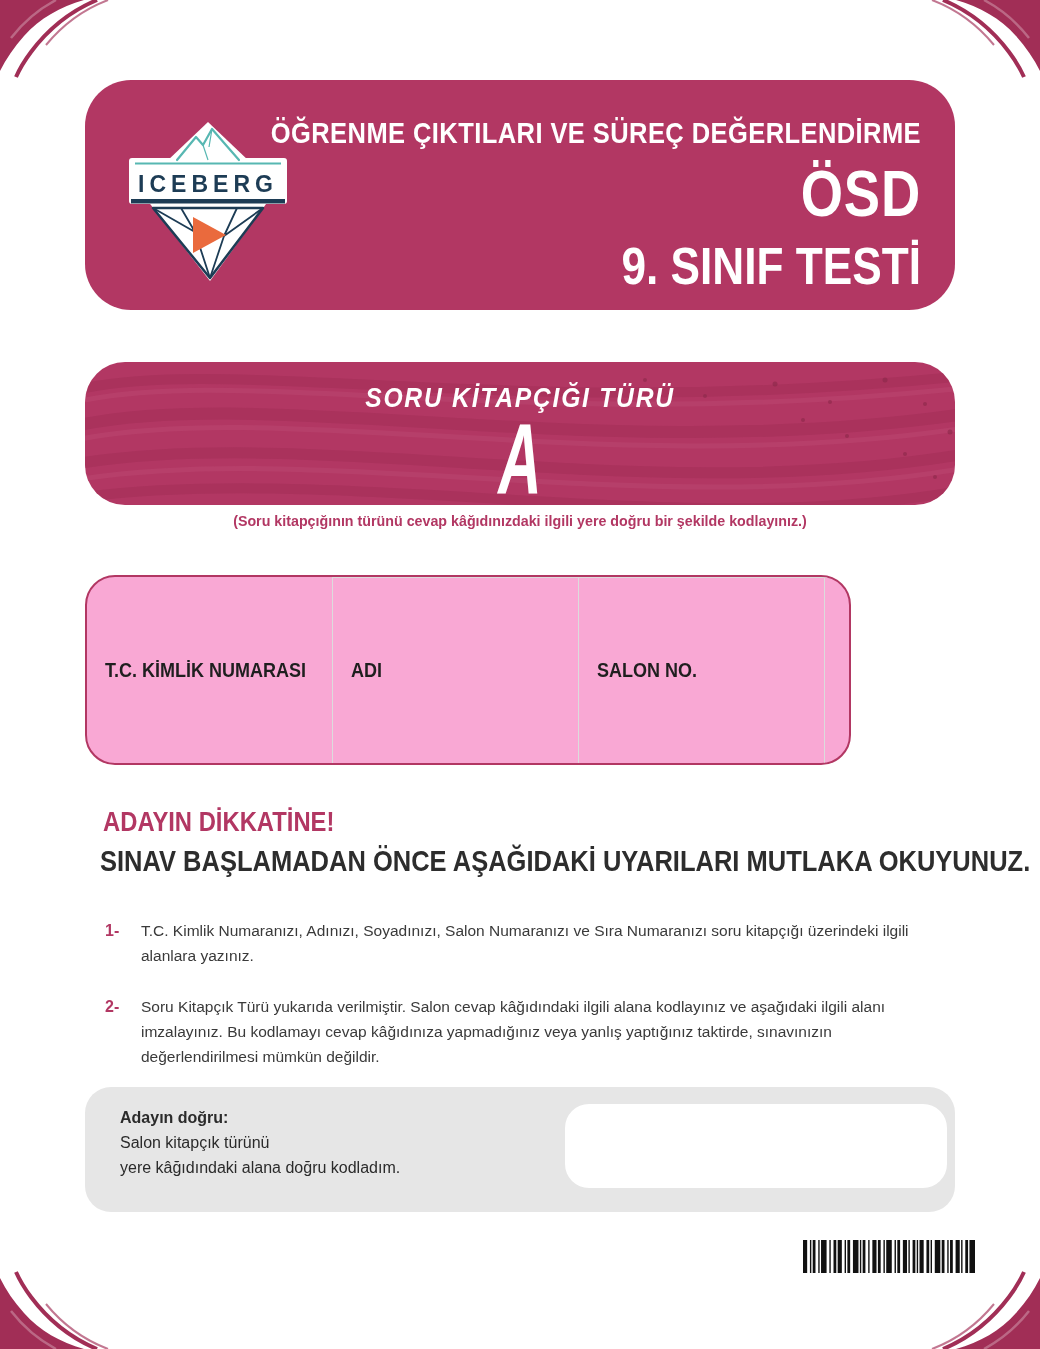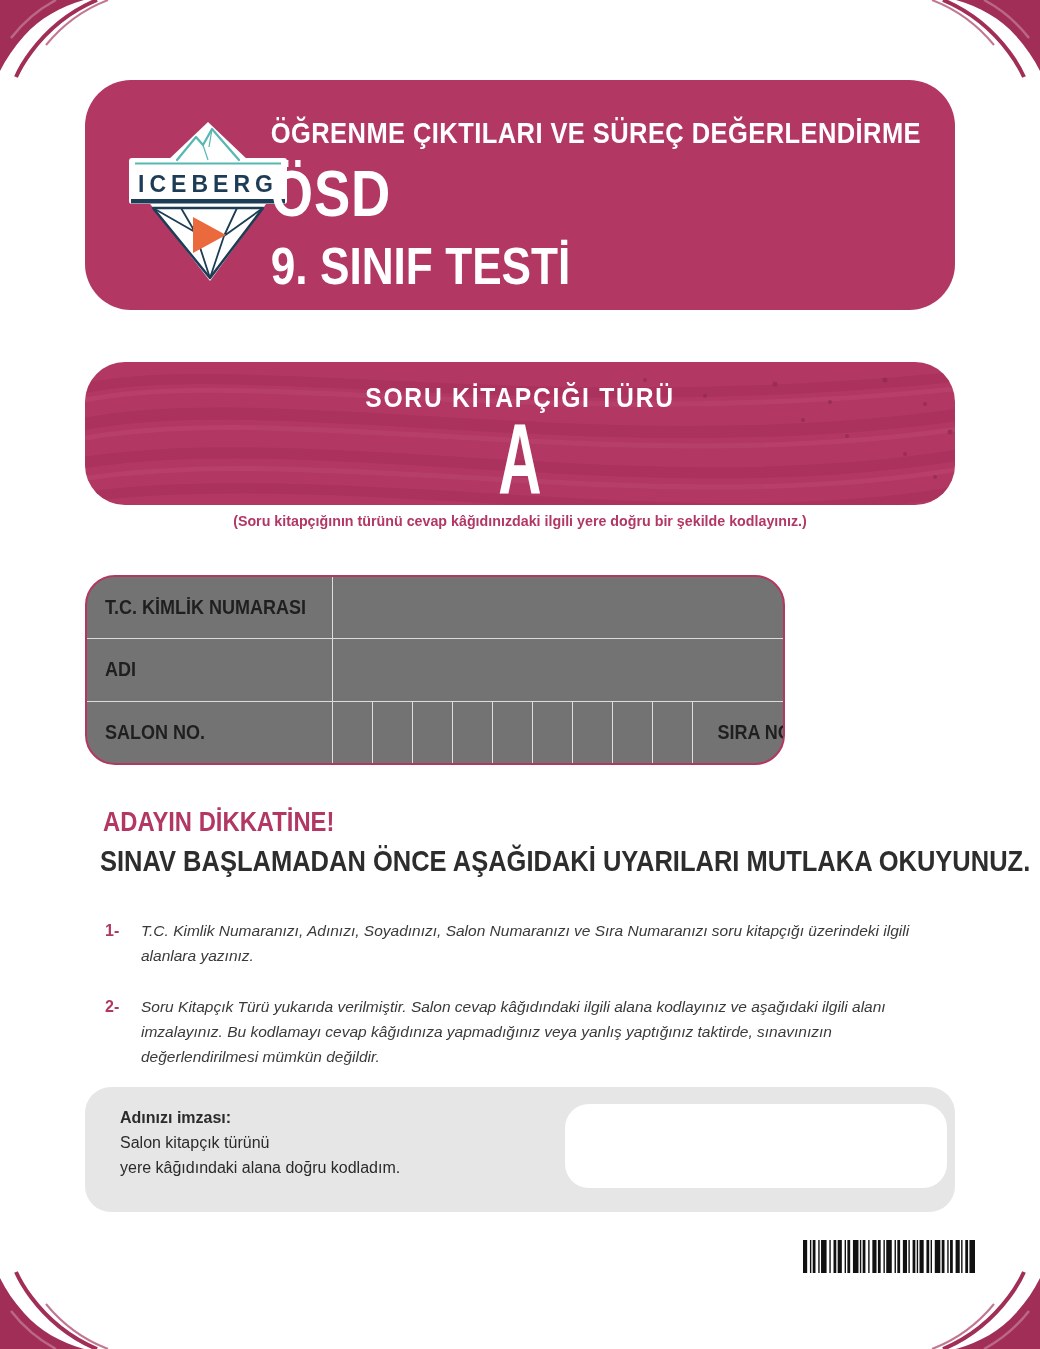--- a/index.html
+++ b/index.html
@@ -18,44 +18,44 @@
   
   .corner{position:absolute;width:110px;height:80px;pointer-events:none;}
   #corner-tl{left:0;top:0;}
   #corner-tr{right:0;top:0;transform:scaleX(-1);}
   #corner-bl{left:0;bottom:0;transform:scaleY(-1);}
   #corner-br{right:0;bottom:0;transform:scale(-1,-1);}
 
   
   .card{position:absolute;left:85px;width:870px;background:var(--primary);}
   #header-card{top:80px;height:230px;border-radius:46px;}
-  #header-text{position:absolute;right:34px;top:36px;color:#fff;}
+  #header-text{position:absolute;right:34px;top:36px;text-align:right;color:#fff;}
   .ht1{font-size:30px;font-weight:bold;letter-spacing:.5px;white-space:nowrap;
        transform:scaleX(.85);transform-origin:100% 50%;}
   .ht2{font-size:64px;font-weight:bold;line-height:1;margin-top:12px;letter-spacing:1px;
        transform:scaleX(.85);transform-origin:100% 50%;}
   .ht3{font-size:52px;font-weight:bold;line-height:1;margin-top:14px;white-space:nowrap;
        transform:scaleX(.85);transform-origin:100% 50%;}
   #logo{position:absolute;left:38px;top:40px;}
 
   
-  #soru-card{top:362px;height:143px;border-radius:40px;overflow:hidden;}
+  #soru-card{top:362px;height:143px;border-radius:40px;overflow:hidden;font-style:italic;}
   #soru-waves{position:absolute;left:0;top:0;width:100%;height:100%;}
   #soru-title{position:relative;text-align:center;color:#fff;font-weight:bold;font-size:28px;
        letter-spacing:2px;margin-top:20px;transform:scaleX(.88);}
   #soru-type{position:relative;text-align:center;color:#fff;font-weight:bold;font-size:100px;
        line-height:82px;margin-top:4px;transform:scaleX(.6);}
 
   #caption{position:absolute;top:512px;left:0;width:100%;text-align:center;color:var(--primary);
        font-size:15.5px;font-weight:bold;transform:scaleX(.92);}
 
   
-  #form-table{position:absolute;left:85px;top:575px;width:700px;height:190px;background:#737373;
+  #form-table{position:absolute;left:85px;top:575px;width:766px;height:190px;background:#f9a8d4;
        border:2px solid var(--primary);border-radius:30px;box-sizing:border-box;overflow:hidden;
-       display:flex;flex-direction:column;}
+       display:flex;}
   .frow{flex:1;display:flex;align-items:stretch;min-height:0;}
   .frow + .frow{border-top:1px solid var(--line);text-align:right;}
   .flabel{flex:0 0 245px;display:flex;align-items:center;padding-left:20px;box-sizing:border-box;
        font-weight:bold;font-size:20px;color:#1f1f1f;white-space:nowrap;
        transform:scaleX(.9);transform-origin:0 50%;}
   .ffield{flex:1;border-left:1px solid var(--line);}
   .fcells{flex:1;border-left:1px solid var(--line);display:flex;}
   .cell{flex:0 0 40px;border-right:1px solid var(--line);box-sizing:border-box;}
   .sira-label{flex:0 0 130px;display:flex;align-items:center;justify-content:center;
        font-weight:bold;font-size:20px;color:#1f1f1f;border-right:1px solid var(--line);
@@ -65,21 +65,21 @@
 
   
   #notice-heading{position:absolute;left:103px;top:806px;color:var(--primary);font-size:28px;
        font-weight:bold;white-space:nowrap;transform:scaleX(.85);transform-origin:0 50%;}
   #notice-sub{position:absolute;left:100px;top:844px;color:var(--ink);font-size:30px;
        font-weight:bold;white-space:nowrap;transform:scaleX(.85);transform-origin:0 50%;}
   #notice-items{position:absolute;left:105px;top:918px;width:848px;}
   .nitem{display:flex;color:#3a3a3a;font-size:15.5px;line-height:1.62;}
   .nitem + .nitem{margin-top:26px;}
   .nnum{flex:0 0 36px;color:var(--primary);font-weight:bold;font-size:16px;}
-  .ntext{flex:1;max-width:806px;font-style:italic;}
+  .ntext{flex:1;max-width:806px;}
 
   
   #sig-box{position:absolute;left:85px;top:1087px;width:870px;height:125px;background:var(--panel);
        border-radius:26px;}
   #sig-text{position:absolute;left:35px;top:18px;font-size:16px;color:#2b2b2b;line-height:25px;}
   #sig-label{font-weight:bold;}
   #sig-area{position:absolute;left:480px;top:17px;width:382px;height:84px;background:#fff;
        border-radius:24px;}
 
   #barcode{position:absolute;left:803px;top:1240px;}
@@ -217,21 +217,21 @@
     <div class="ntext">T.C. Kimlik Numaranızı, Adınızı, Soyadınızı, Salon Numaranızı ve Sıra Numaranızı soru kitapçığı üzerindeki ilgili alanlara yazınız.</div>
   </div>
   <div class="nitem">
     <div class="nnum">2-</div>
     <div class="ntext">Soru Kitapçık Türü yukarıda verilmiştir. Salon cevap kâğıdındaki ilgili alana kodlayınız ve aşağıdaki ilgili alanı imzalayınız. Bu kodlamayı cevap kâğıdınıza yapmadığınız veya yanlış yaptığınız taktirde, sınavınızın değerlendirilmesi mümkün değildir.</div>
   </div>
 </div>
 
 <div id="sig-box">
   <div id="sig-text">
-    <div id="sig-label">Adınızı imzası:</div>
+    <div id="sig-label">Adayın doğru:</div>
     <div>Salon kitapçık türünü</div>
     <div>yere kâğıdındaki alana doğru kodladım.</div>
   </div>
   <div id="sig-area"></div>
 </div>
 
 <svg id="barcode" width="172" height="33" preserveAspectRatio="none" viewBox="0 0 124 33">
     <rect x="0" y="0" width="3" height="33" fill="#111"></rect>
     <rect x="5" y="0" width="1" height="33" fill="#111"></rect>
     <rect x="7" y="0" width="2" height="33" fill="#111"></rect>

